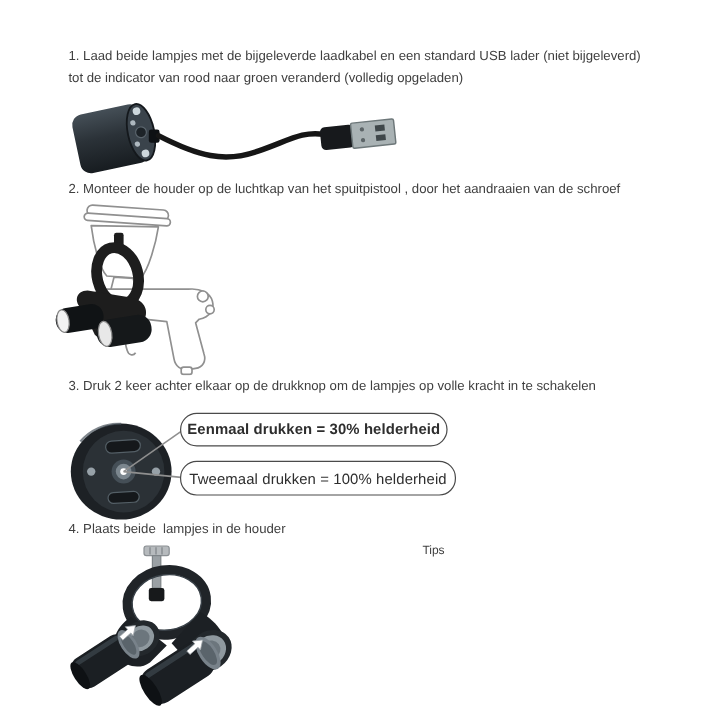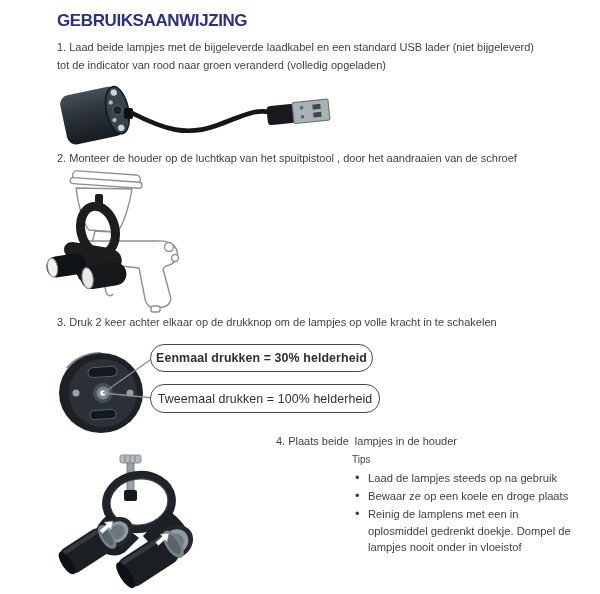--- a/index.html
+++ b/index.html
@@ -11,21 +11,21 @@
     position:absolute;left:57px;top:11px;margin:0;
     font-size:17px;font-weight:700;letter-spacing:-0.4px;color:#2b3087;
   }
   .step{
     position:absolute;left:57px;margin:0;
     font-size:11px;line-height:1.6;color:#3f3f3f;white-space:pre-wrap;
   }
   .step1{top:39px;width:505px;}
   .step2{top:150px;width:520px;}
   .step3{top:314px;width:520px;}
-  .step4{top:433px;width:400px;text-align:right;}
+  .step4{top:433px;width:400px;}
   .illus{position:absolute;}
   .callout{
     position:absolute;background:#ffffff;border:1.3px solid #4a4a4a;border-radius:14px;
     display:flex;align-items:center;justify-content:center;
     font-size:12.4px;color:#2e2e2e;letter-spacing:0.1px;
   }
   .callout1{left:150px;top:344px;width:221px;height:26px;font-weight:bold;}
   .callout2{left:150px;top:384px;width:228px;height:27px;text-align:center;}
   .lines-overlay{position:absolute;left:0;top:335px;pointer-events:none;}
   .tips{position:absolute;left:352px;top:454px;width:240px;}
@@ -35,21 +35,20 @@
     position:relative;padding-left:16px;margin-bottom:2px;
     font-size:11.2px;line-height:1.45;color:#3f3f3f;white-space:pre-wrap;
   }
   .tips li::before{content:"\2022";position:absolute;left:3px;top:-1px;font-size:13px;color:#3f3f3f;}
 </style>
 </head>
 <body>
 
 <div class="page">
 
-  <h1 class="title">GEBRUIKSAANWIJZING</h1>
 
   <p class="step step1">1. Laad beide lampjes met de bijgeleverde laadkabel en een standard USB lader (niet bijgeleverd)
 tot de indicator van rood naar groen veranderd (volledig opgeladen)</p>
 
   <svg class="illus" style="left:55px;top:80px;" width="310" height="68" viewBox="0 0 310 68">
     <defs>
       <linearGradient id="gLamp" x1="0" y1="0" x2="0" y2="1">
         <stop offset="0" stop-color="#454f57"></stop>
         <stop offset="0.45" stop-color="#2b3238"></stop>
         <stop offset="1" stop-color="#171c20"></stop>
@@ -180,22 +179,15 @@
     <g transform="translate(46,84) rotate(-42)">
       <path d="M0,2 L9,2 L9,5 L16,0 L9,-5 L9,-2 L0,-2 Z" fill="#ffffff" stroke="#9aa1a6" stroke-width="0.6"></path>
     </g>
     <g transform="translate(102,96) rotate(-42)">
       <path d="M0,2 L9,2 L9,5 L16,0 L9,-5 L9,-2 L0,-2 Z" fill="#ffffff" stroke="#9aa1a6" stroke-width="0.6"></path>
     </g>
   </svg>
 
   <div class="tips">
     <p class="tips-title">Tips</p>
-    <ul>
-      <li>Laad de lampjes steeds op na gebruik</li>
-      <li>Bewaar ze op een koele en droge plaats</li>
-      <li>Reinig de lamplens met een in
-oplosmiddel gedrenkt doekje. Dompel de
-lampjes nooit onder in vloeistof</li>
-    </ul>
   </div>
 
 </div>
 
 </body></html>

